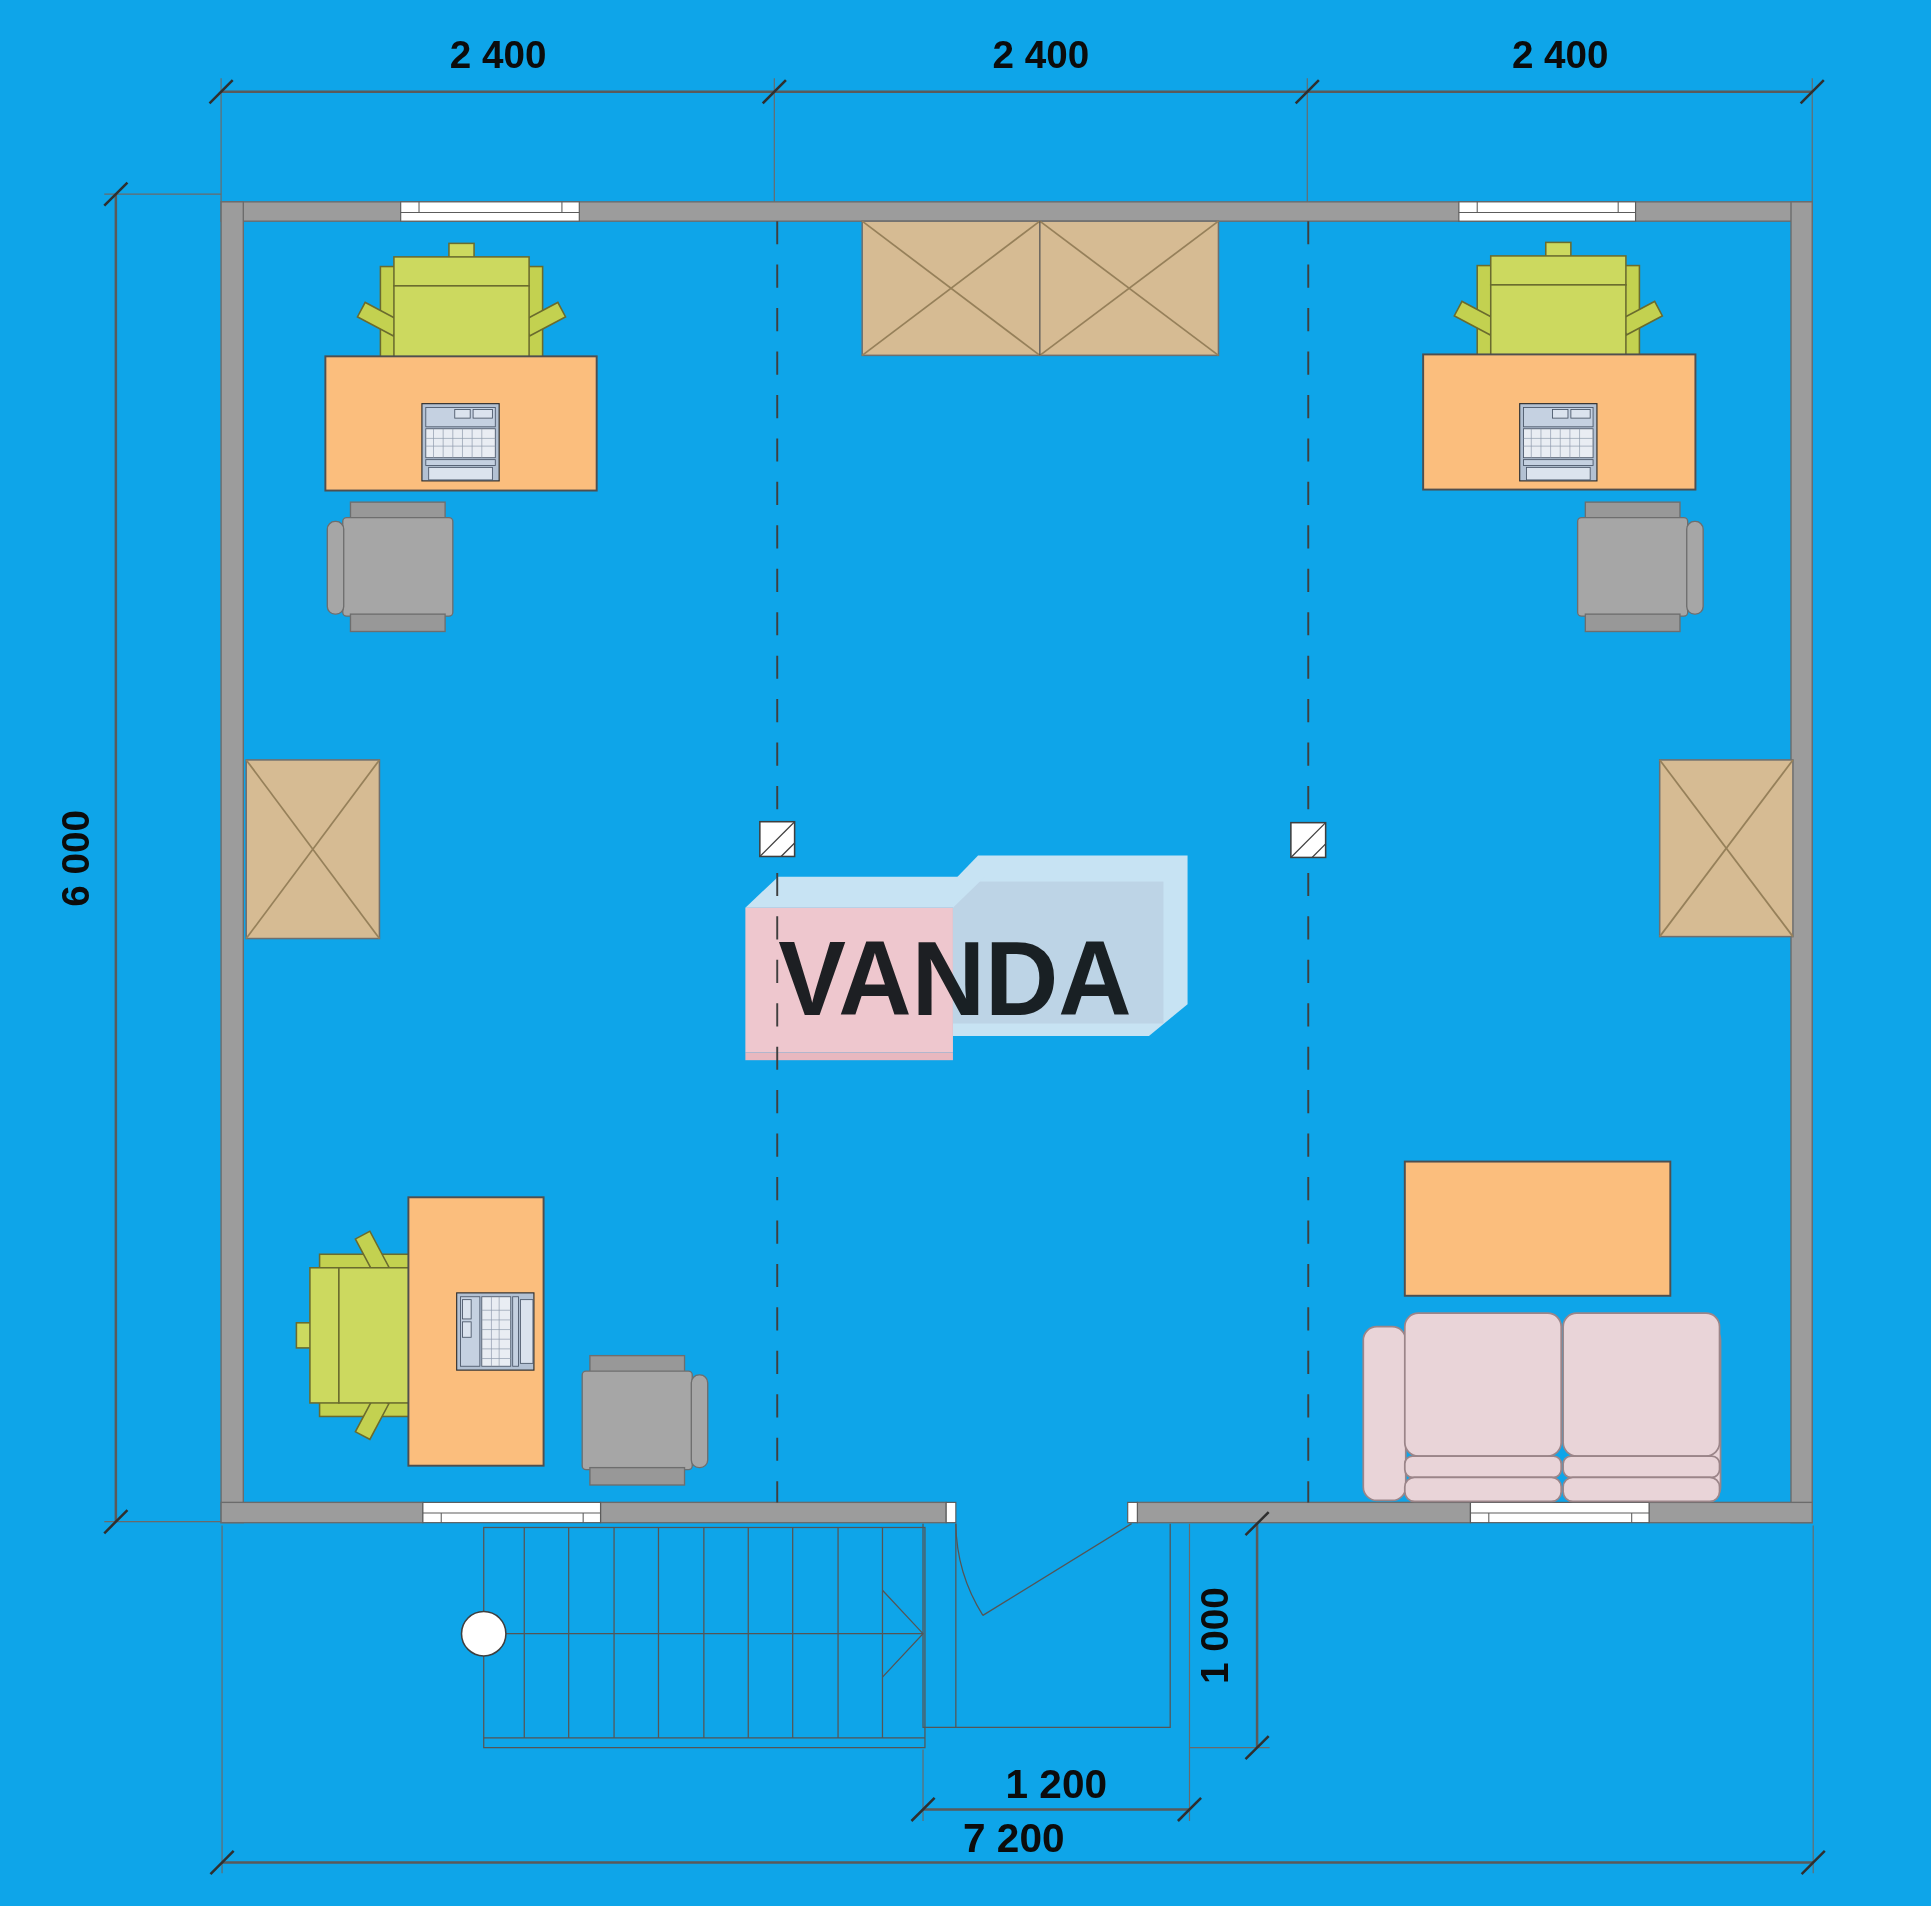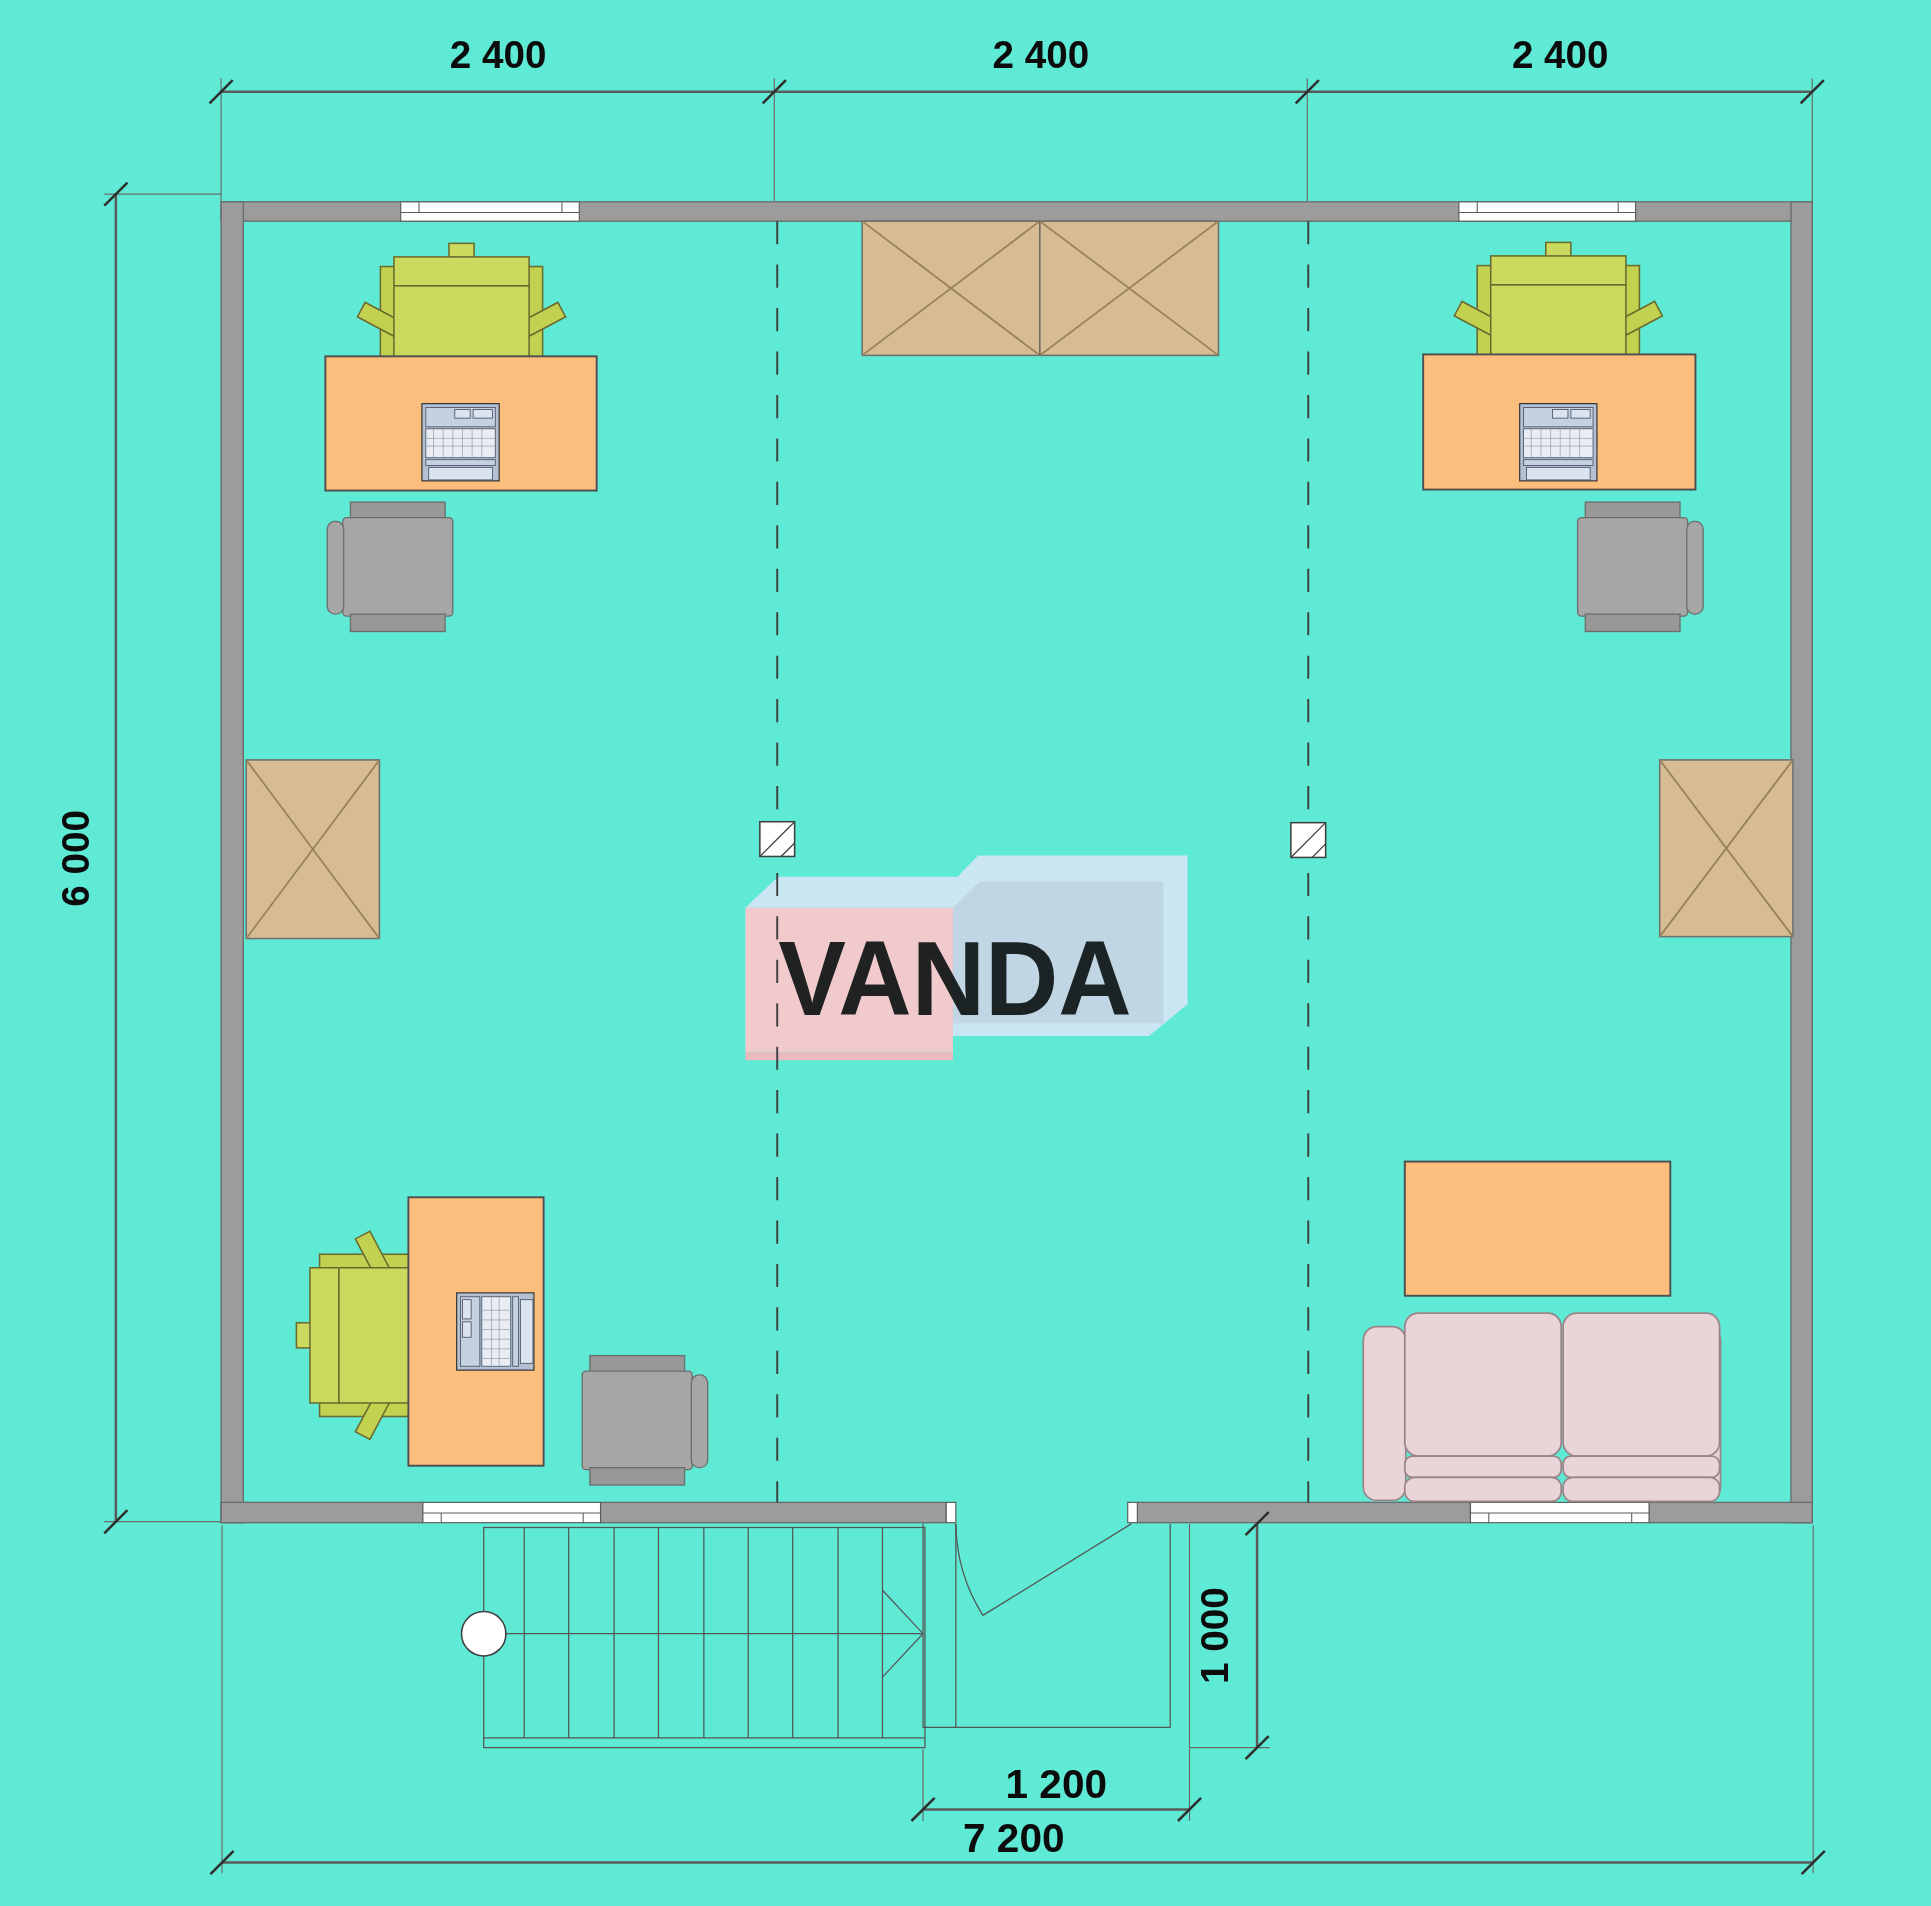--- a/index.html
+++ b/index.html
@@ -1,19 +1,19 @@
 <!DOCTYPE html>
 <html><head>
 <meta charset="utf-8">
 <style>
   html,body{margin:0;padding:0;background:#ffffff;}
   .stage{
     position:relative;
     width:1931px;height:1907px;
-    background:#5eead4;
+    background:#0ea5e9;
     font-family:"Liberation Sans", sans-serif;
   }
   svg{display:block;}
   text{font-family:"Liberation Sans", sans-serif;font-weight:700;fill:#0c0c0c;}
   .dim-line{stroke:#5a5a5a;stroke-width:2.6;fill:none;}
   .ext-line{stroke:#6a6a6a;stroke-width:1.2;fill:none;}
   .tick{stroke:#2f2f2f;stroke-width:2.6;}
   .wall{fill:#9c9c9c;stroke:#6b6b6b;stroke-width:1.4;}
   .win{fill:#ffffff;stroke:#5c5c5c;stroke-width:1.2;}
   .win-line{stroke:#5c5c5c;stroke-width:1.1;fill:none;}

